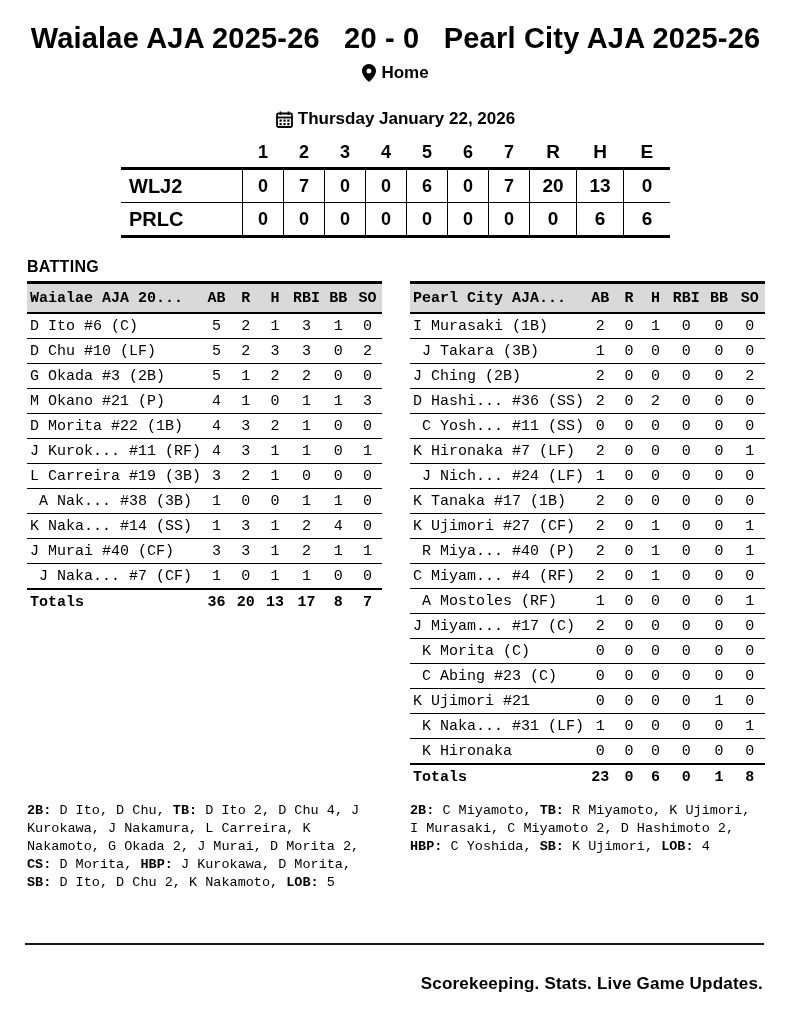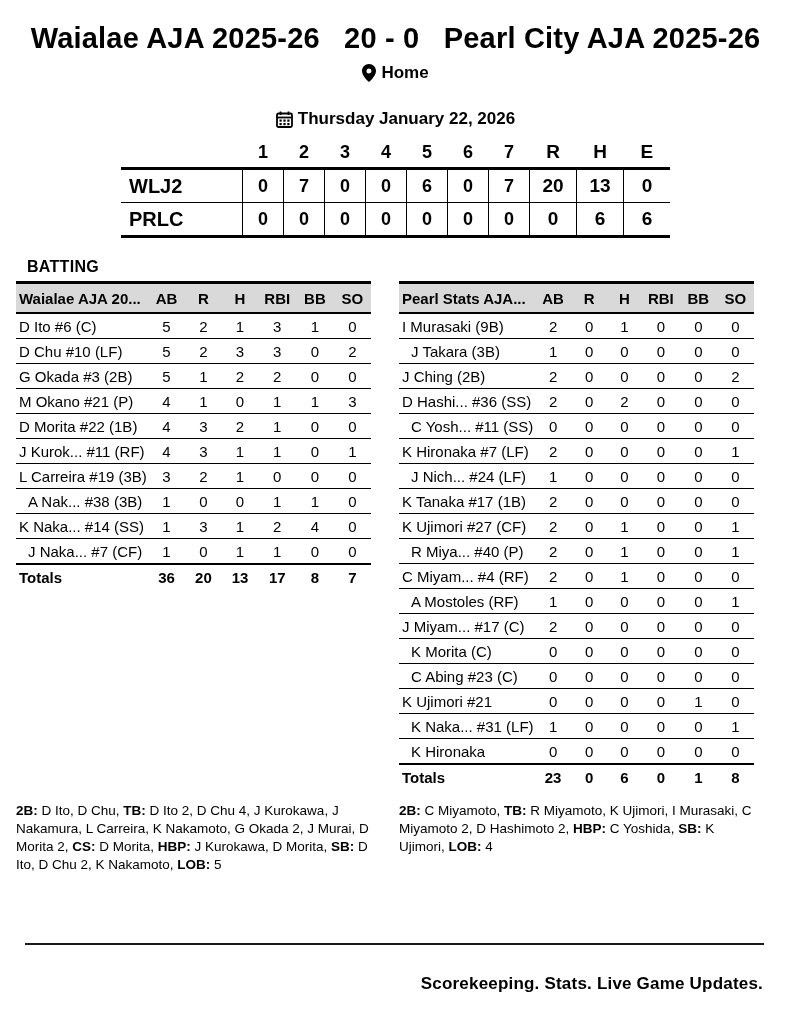--- a/index.html
+++ b/index.html
@@ -22,21 +22,21 @@
   .linescore td{height:30px;}
   .linescore td.ls-team{width:112px;text-align:left;padding-left:8px;font-size:20px;font-weight:600;}
   .linescore td.ls-inning{width:38px;text-align:center;font-size:18px;font-weight:600;border-left:1.5px solid #000;}
   .linescore td.ls-sum{width:44px;text-align:center;font-size:19px;font-weight:800;border-left:1.5px solid #000;}
   .linescore tbody td{border-bottom:1.5px solid #000;}
   .linescore tbody tr:last-child td{border-bottom:3px solid #000;}
   
   .batting-label{margin:20px 0 5px 27px;font-size:16px;font-weight:600;letter-spacing:.3px;}
   .batting-grid{
     display:grid;grid-template-columns:355px 355px;column-gap:28px;row-gap:13px;
-    margin:0 28px 0 16px;align-items:start;
+    margin:0 28px 0 27px;align-items:start;font-family:Liberation Mono, monospace;
   }
   .bat{width:355px;font-size:15px;}
   .bat th{background:#d9d9d9;border-top:3px solid #000;border-bottom:2px solid #000;height:26px;font-weight:700;font-size:15px;}
   .bat th.name,.bat td.name{text-align:left;padding-left:3px;white-space:nowrap;overflow:hidden;}
   .bat th.num,.bat td.num{width:38px;text-align:center;}
   .bat tbody td{border-bottom:1px solid #000;height:22px;}
   .bat tr.sub td.name{padding-left:12px;}
   .bat tr.totals td{font-weight:700;border-top:2px solid #000;border-bottom:none;}
   
   .notes{margin:0;font-size:13.5px;line-height:1.33;}
@@ -218,20 +218,29 @@
           </tr>
           <tr>
             <td class="name">K Naka... #14 (SS)</td>
             <td class="num">1</td>
             <td class="num">3</td>
             <td class="num">1</td>
             <td class="num">2</td>
             <td class="num">4</td>
             <td class="num">0</td>
           </tr>
+          <tr>
+            <td class="name">J Murai #40 (CF)</td>
+            <td class="num">3</td>
+            <td class="num">3</td>
+            <td class="num">1</td>
+            <td class="num">2</td>
+            <td class="num">1</td>
+            <td class="num">1</td>
+          </tr>
           <tr class="sub">
             <td class="name">J Naka... #7 (CF)</td>
             <td class="num">1</td>
             <td class="num">0</td>
             <td class="num">1</td>
             <td class="num">1</td>
             <td class="num">0</td>
             <td class="num">0</td>
           </tr>
           <tr class="totals">
@@ -241,32 +250,32 @@
             <td class="num">13</td>
             <td class="num">17</td>
             <td class="num">8</td>
             <td class="num">7</td>
           </tr>
         </tbody>
     </table>
     <table class="bat" id="bat-right">
       <thead>
           <tr>
-            <th class="name">Pearl Stats AJA...</th>
+            <th class="name">Pearl City AJA...</th>
             <th class="num">AB</th>
             <th class="num">R</th>
             <th class="num">H</th>
             <th class="num">RBI</th>
             <th class="num">BB</th>
             <th class="num">SO</th>
           </tr>
         </thead>
         <tbody>
           <tr>
-            <td class="name">I Murasaki (9B)</td>
+            <td class="name">I Murasaki (1B)</td>
             <td class="num">2</td>
             <td class="num">0</td>
             <td class="num">1</td>
             <td class="num">0</td>
             <td class="num">0</td>
             <td class="num">0</td>
           </tr>
           <tr class="sub">
             <td class="name">J Takara (3B)</td>
             <td class="num">1</td>

